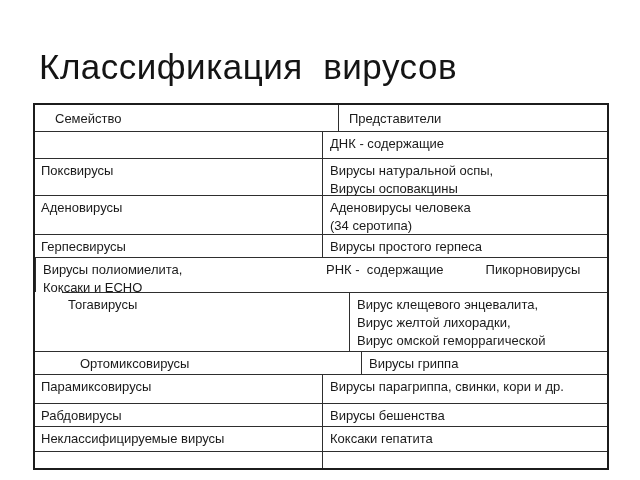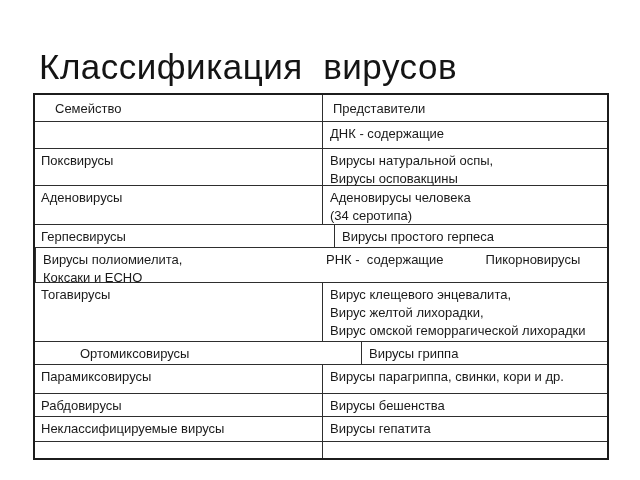--- a/index.html
+++ b/index.html
@@ -25,21 +25,21 @@
     font-size: 35px;
     font-weight: 400;
     letter-spacing: 0.5px;
     color: #141414;
     white-space: pre;
     padding-left: 28px;
   }
   .vtable {
     position: absolute;
     left: 33px;
-    top: 93px;
+    top: 103px;
     width: 576px;
     height: 367px;
     box-sizing: border-box;
     border: 2px solid #1c1c1c;
     display: flex;
     flex-direction: column;
     background: #ffffff;
   }
   .row {
     display: flex;
@@ -53,29 +53,29 @@
     box-sizing: border-box;
     padding: 3px 6px 2px 6px;
     font-size: 13px;
     line-height: 18px;
     white-space: pre-wrap;
     overflow: hidden;
   }
   .fam { flex: 0 0 287px; width: 287px; }
   .rep { flex: 1 1 auto; border-left: 1px solid #2e2e2e; padding-left: 7px; }
   .hfam { padding-left: 20px; padding-top: 5px; }
-  .hrep { padding-left: 10px; padding-top: 5px; }
+  .hrep { padding-left: 10px; padding-top: 5px; margin-left: 16px; }
   .fam2 { margin-left: 42px; }
   .r0  { height: 26px; }
   .r1  { height: 27px; }
   .r2  { height: 37px; }
   .r3  { height: 39px; }
-  .r4  { height: 23px; gap: 12px; }
+  .r4  { height: 23px; }
   .r5  { height: 35px; }
-  .r6  { height: 59px; }
+  .r6  { height: 59px; margin-left: 27px; }
   .r7  { height: 23px; padding-left: 39px; }
   .r8  { height: 29px; }
   .r9  { height: 23px; }
   .r10 { height: 25px; }
   .r11 { flex: 1 1 auto; }
 </style>
 </head>
 <body>
 
 <div class="slide">
@@ -133,21 +133,21 @@
       <div class="cell rep">Вирусы парагриппа, свинки, кори и др.</div>
     </div>
 
     <div class="row r9">
       <div class="cell fam">Рабдовирусы</div>
       <div class="cell rep">Вирусы бешенства</div>
     </div>
 
     <div class="row r10">
       <div class="cell fam">Неклассифицируемые вирусы</div>
-      <div class="cell rep">Вирусы гепатита</div>
+      <div class="cell rep">Коксаки гепатита</div>
     </div>
 
     <div class="row r11">
       <div class="cell fam"></div>
       <div class="cell rep"></div>
     </div>
 
   </div>
 </div>
 

